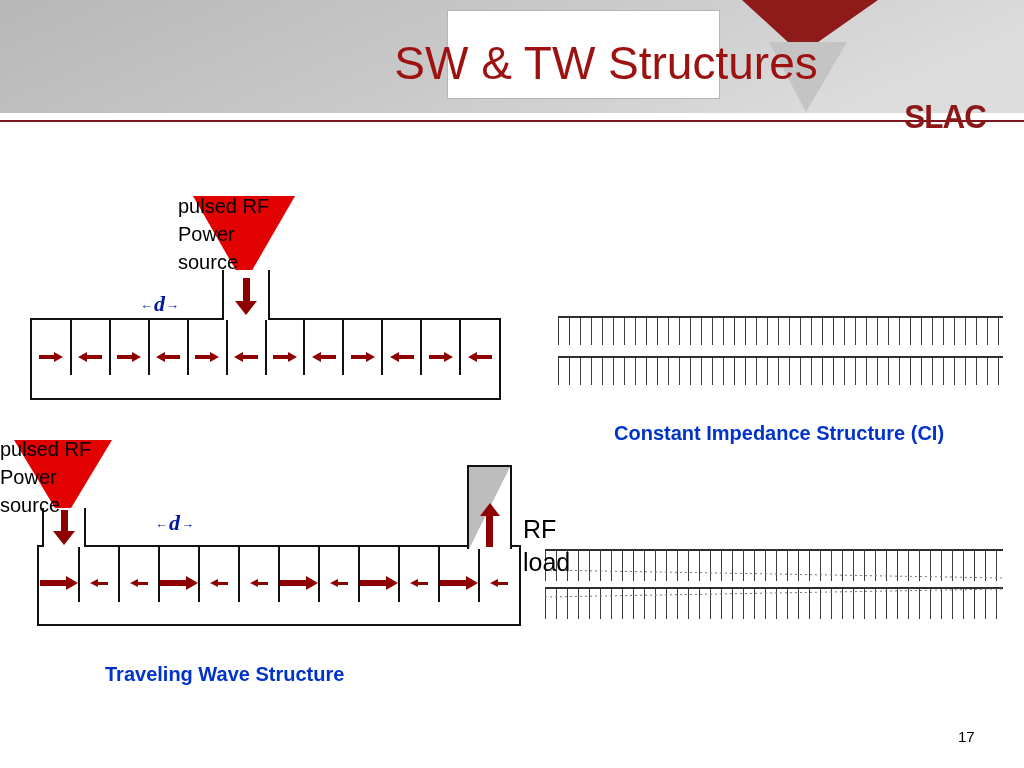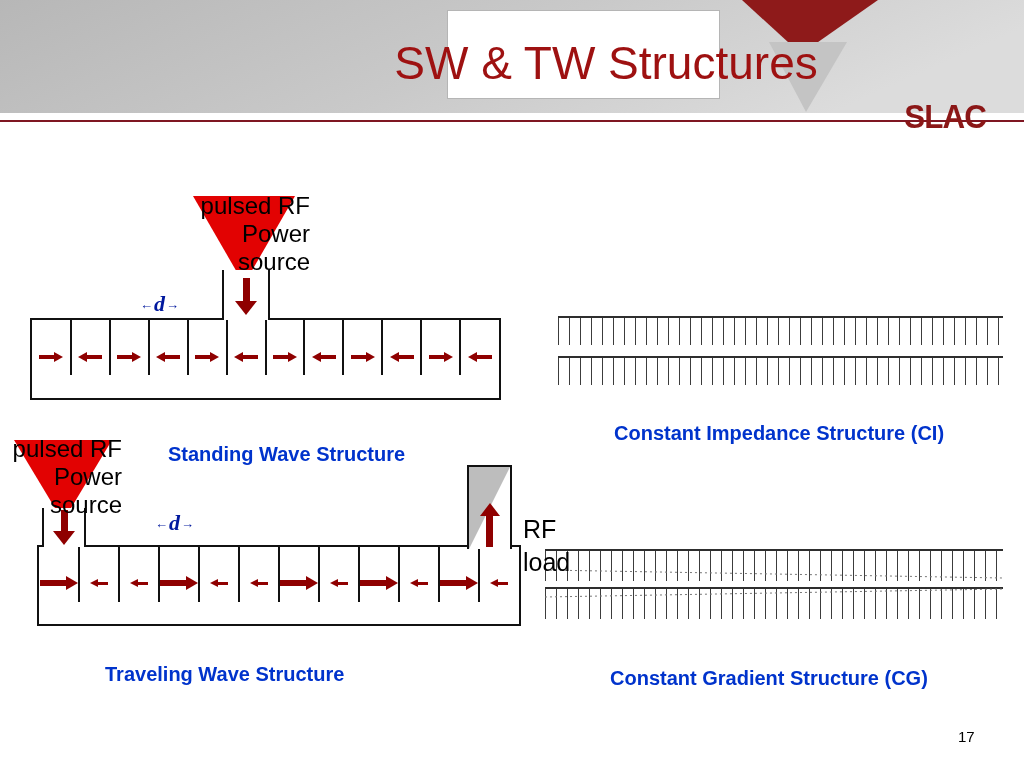--- a/index.html
+++ b/index.html
@@ -10,21 +10,21 @@
   .banner{position:absolute;left:0;top:0;width:988px;height:113px;}
   .banner svg{position:absolute;left:0;top:0;}
   .title-box{position:absolute;left:447px;top:10px;width:271px;height:87px;background:#ffffff;border:1px solid #b5b5b5;}
   .title{position:absolute;left:186px;top:36px;width:840px;margin:0;text-align:center;
          font-size:46px;font-weight:500;color:#9e1111;letter-spacing:0px;}
   .rule{position:absolute;left:0;top:120px;width:1024px;height:2px;background:#7f1622;}
   .slac{position:absolute;right:38px;top:98px;font-size:33px;font-weight:800;color:#8b1717;
         letter-spacing:-1px;transform:scaleX(0.95);transform-origin:right;}
 
   
-  .src-label{position:absolute;z-index:4;text-align:right;font-size:24px;color:#000;line-height:28px;}
+  .src-label{position:absolute;z-index:4;text-align:left;font-size:20px;color:#000;line-height:28px;}
   .funnel{position:absolute;z-index:2;background:#e20202;
           clip-path:polygon(0 0,100% 0,57% 100%,43% 100%);}
   .stub{position:absolute;z-index:3;background:#fff;border-left:2px solid #111;border-right:2px solid #111;}
   .structure{position:absolute;z-index:1;border:2px solid #111;background:#fff;}
   .cells{position:absolute;inset:0;display:flex;}
   .cell{flex:1;position:relative;}
   .cell::after{content:'';position:absolute;top:0;right:-1px;width:2px;height:71%;background:#111;}
   .cell.last::after{display:none;}
 
   .harrow{position:absolute;left:50%;top:47%;transform:translate(-50%,-50%);display:flex;align-items:center;}
@@ -203,21 +203,20 @@
           </span>
         </div>
         <div class="cell last">
           <span class="harrow left med">
             <i class="head"></i>
             <i class="shaft"></i>
           </span>
         </div>
       </div>
   </div>
-  <div class="caption sw-caption">Standing Wave Structure</div>
 
   <div class="comb ci-top"></div>
   <div class="comb ci-bottom"></div>
   <div class="caption ci-caption">Constant Impedance Structure (CI)</div>
 
   <div class="funnel tw-funnel"></div>
   <div class="src-label tw-src">
     <div>pulsed RF</div>
     <div>Power</div>
     <div>source</div>
@@ -321,16 +320,15 @@
     <div>load</div>
   </div>
   <div class="caption tw-caption">Traveling Wave Structure</div>
 
   <div class="comb cg-top"></div>
   <div class="comb cg-bottom"></div>
   <svg class="cg-taper" width="458" height="70">
     <line x1="0" y1="21" x2="458" y2="29" stroke="#777" stroke-width="1" stroke-dasharray="2,3"></line>
     <line x1="0" y1="48" x2="458" y2="40" stroke="#777" stroke-width="1" stroke-dasharray="2,3"></line>
   </svg>
-  <div class="caption cg-caption">Constant Gradient Structure (CG)</div>
 
   <div class="pagenum">17</div>
 </div>
 
 </body></html>

